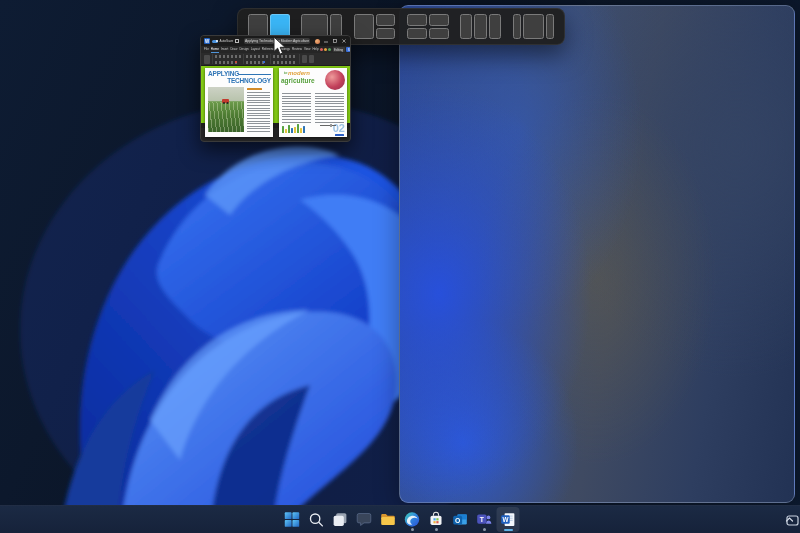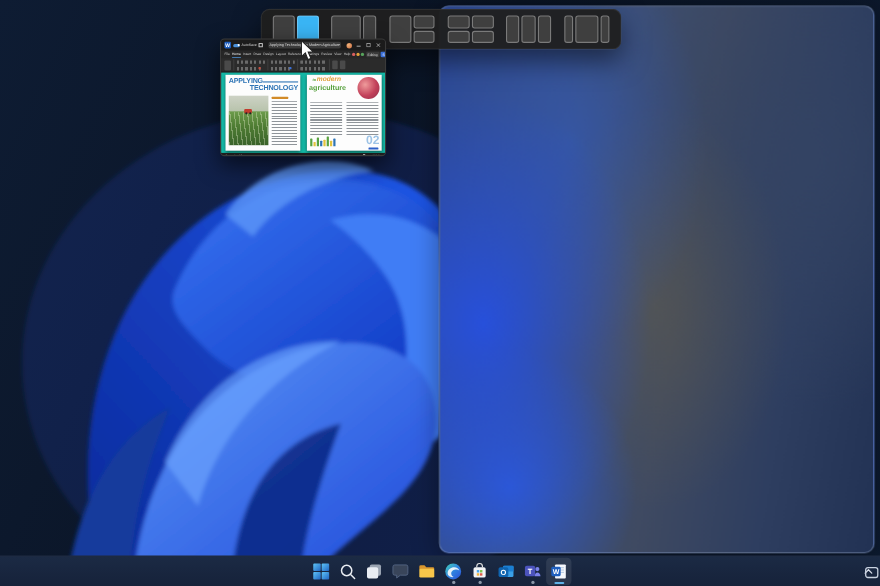--- a/index.html
+++ b/index.html
@@ -55,21 +55,21 @@
   .tab-right{margin-left:auto;display:flex;align-items:center;gap:1.5px;flex:0 0 auto;}
   .collab-dot{width:3px;height:3px;border-radius:50%;}
   .chip{height:5px;border-radius:1px;background:#3a3a3a;color:#ddd;font-size:3px;display:flex;align-items:center;padding:0 1.5px;white-space:nowrap;}
   .chip.share{background:#3a6fd8;color:#fff;}
   .ww-ribbon{height:13px;background:#2b2b2b;display:flex;align-items:center;padding:0 3px;gap:2px;border-bottom:1px solid #1e1e1e;}
   .bigbtn{width:6px;height:9px;background:#4a4a4a;border-radius:1px;flex:0 0 auto;}
   .rsep{width:1px;height:10px;background:#3c3c3c;flex:0 0 auto;}
   .rgroup{height:9px;display:flex;flex-direction:column;justify-content:space-between;flex:0 0 auto;}
   .rrow{height:3px;background:repeating-linear-gradient(to right,#6a6a6a 0 2px,transparent 2px 4px);border-radius:0.5px;}
   .cpx{position:absolute;width:2px;height:2px;border-radius:0.5px;}
-  .ww-doc{height:73px;background:#14b8a6;position:relative;}
+  .ww-doc{height:57px;background:#84cc16;position:relative;}
   .page{position:absolute;top:2px;width:68px;height:69px;background:#fdfdfd;box-shadow:0 1px 3px rgba(0,0,0,0.55);}
   .page-left{left:4px;}
   .page-right{left:78px;}
   .hl1{position:absolute;left:3px;top:2px;font-size:6.5px;font-weight:bold;letter-spacing:-0.2px;}
   .hl-rule{position:absolute;left:34px;top:6px;right:2px;height:0.8px;}
   .hl2{position:absolute;right:2px;top:9px;font-size:6.5px;font-weight:bold;letter-spacing:-0.2px;}
   .tractor-img{position:absolute;left:3px;top:19px;width:36px;height:45px;overflow:hidden;
      background:linear-gradient(to bottom,#cdd2c5 0%,#b9c4ad 30%,#6b9a4a 33%,#4e7c33 62%,#3a632a 100%);}
   .tractor-img .rows{position:absolute;left:0;right:0;top:34%;bottom:0;
      background:repeating-linear-gradient(83deg,rgba(235,240,210,0.35) 0 1px,rgba(0,0,0,0) 1px 4px);}

